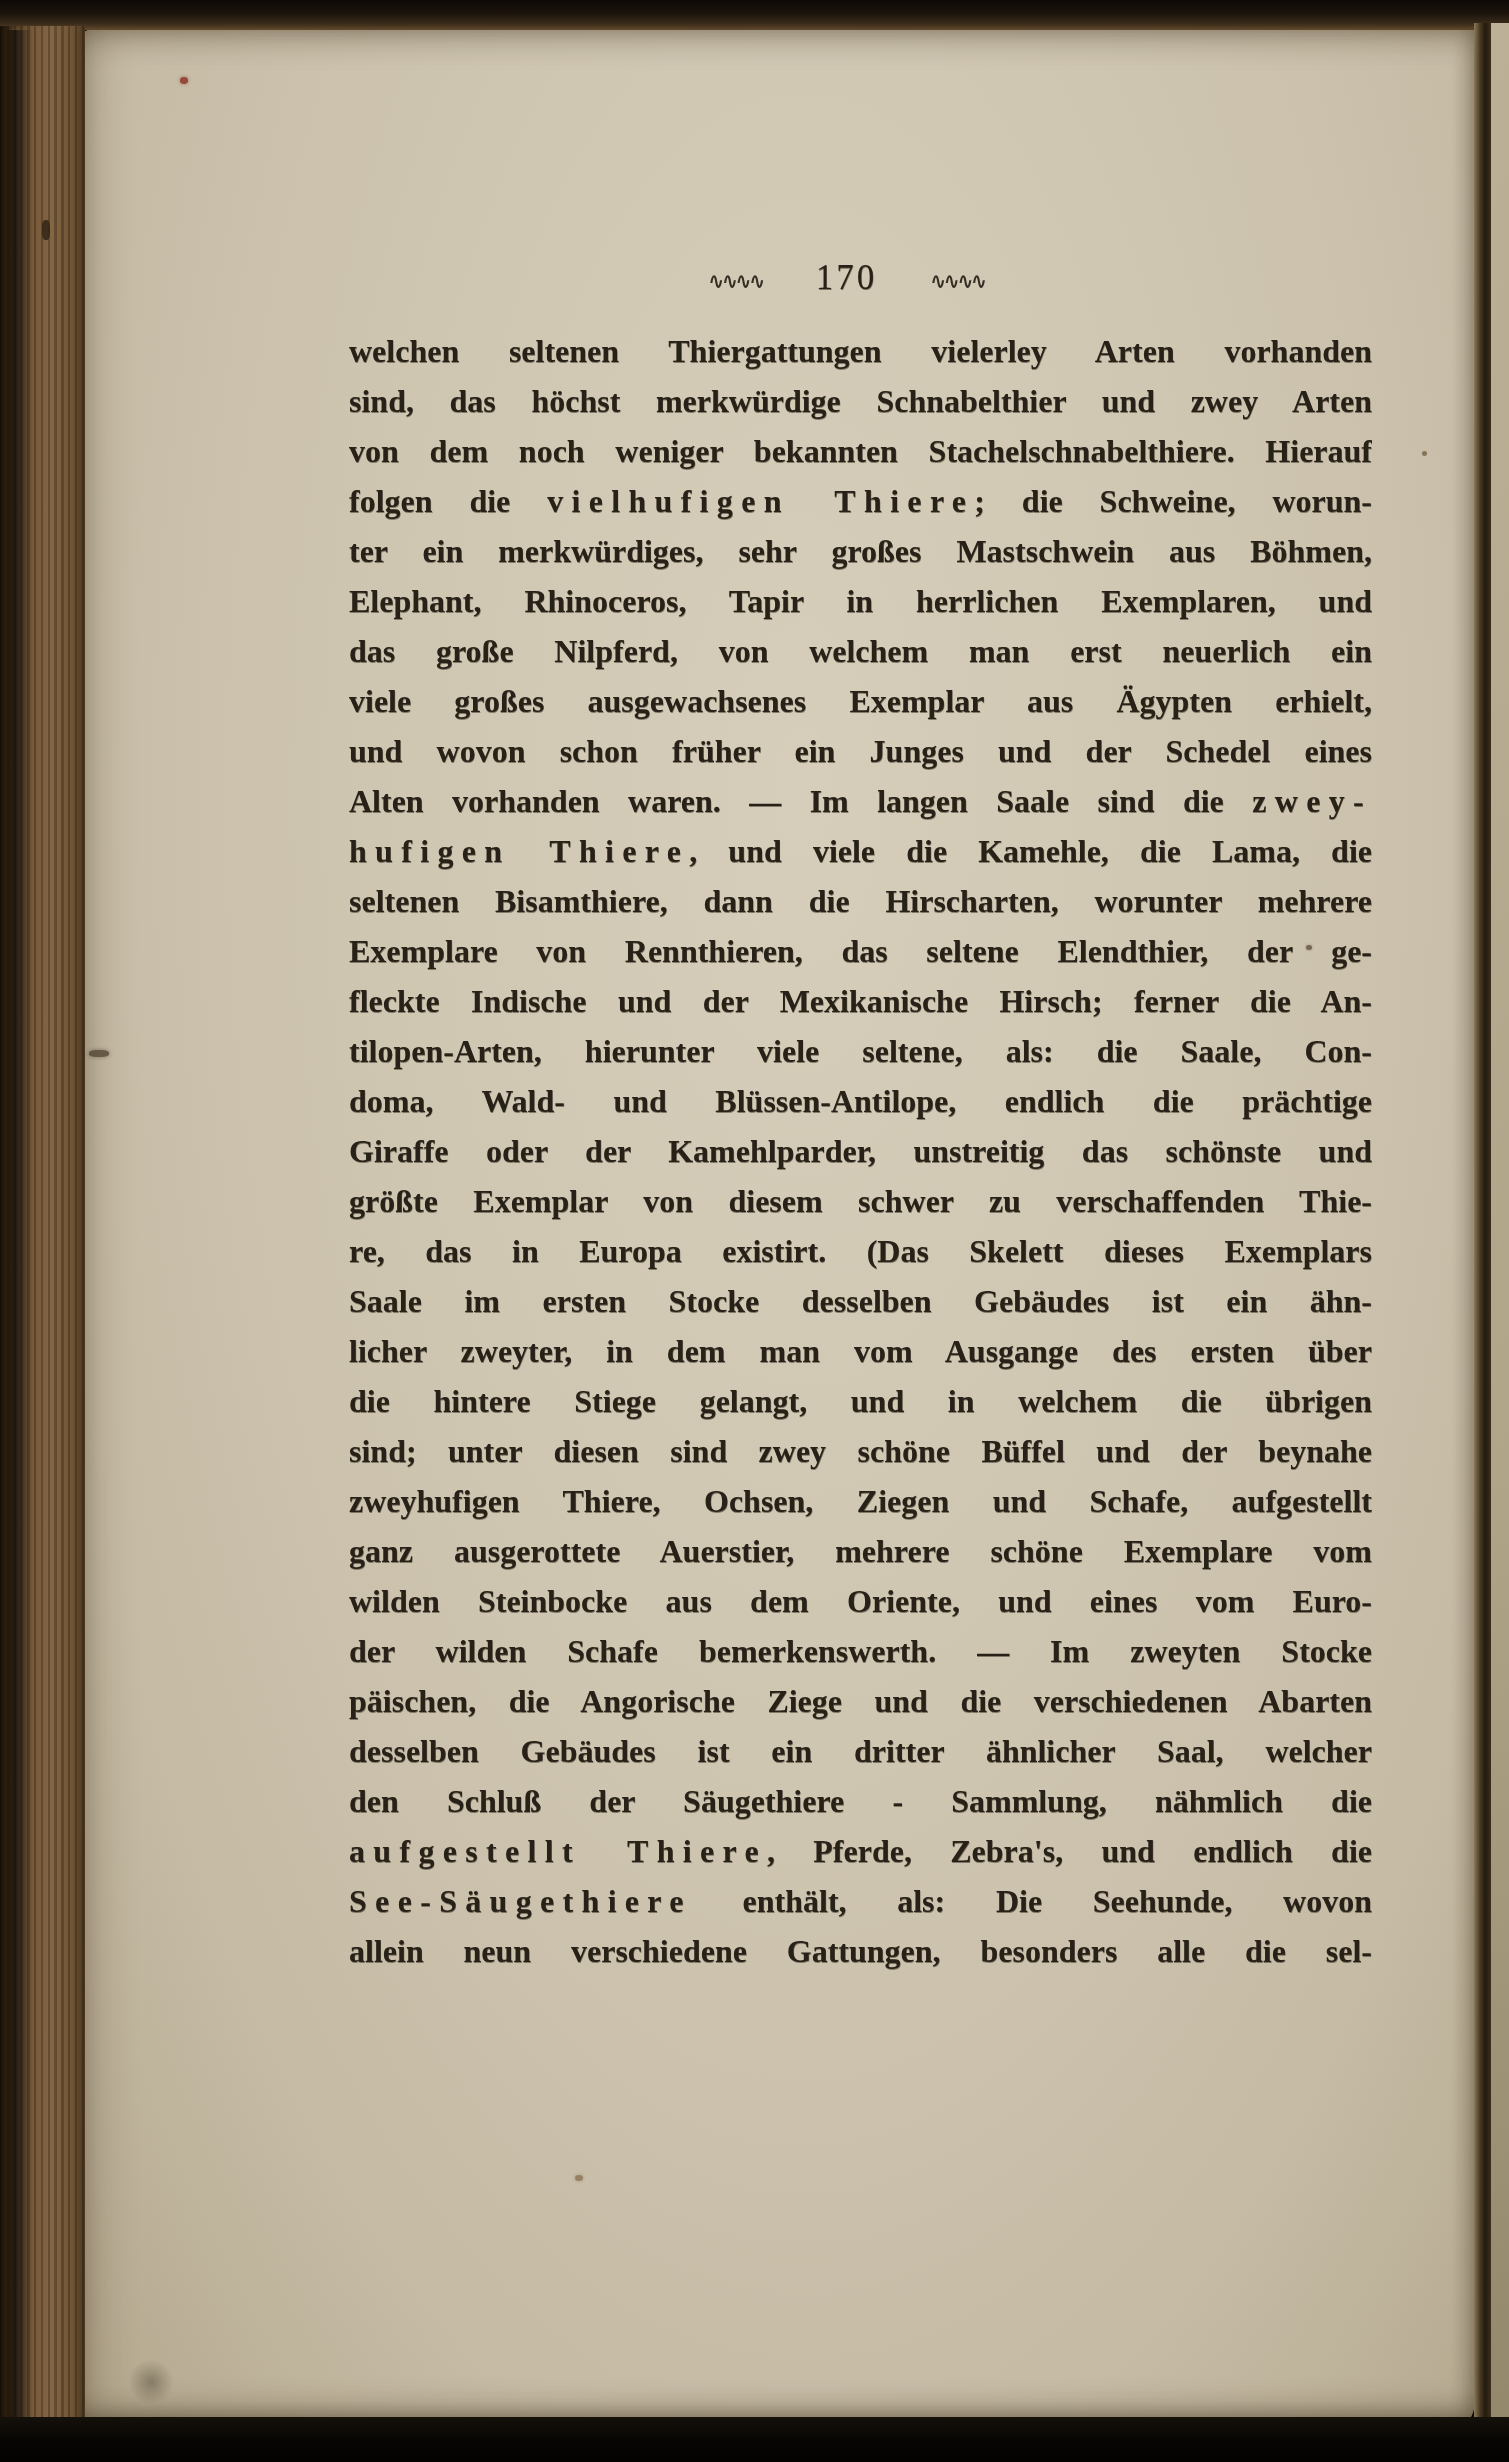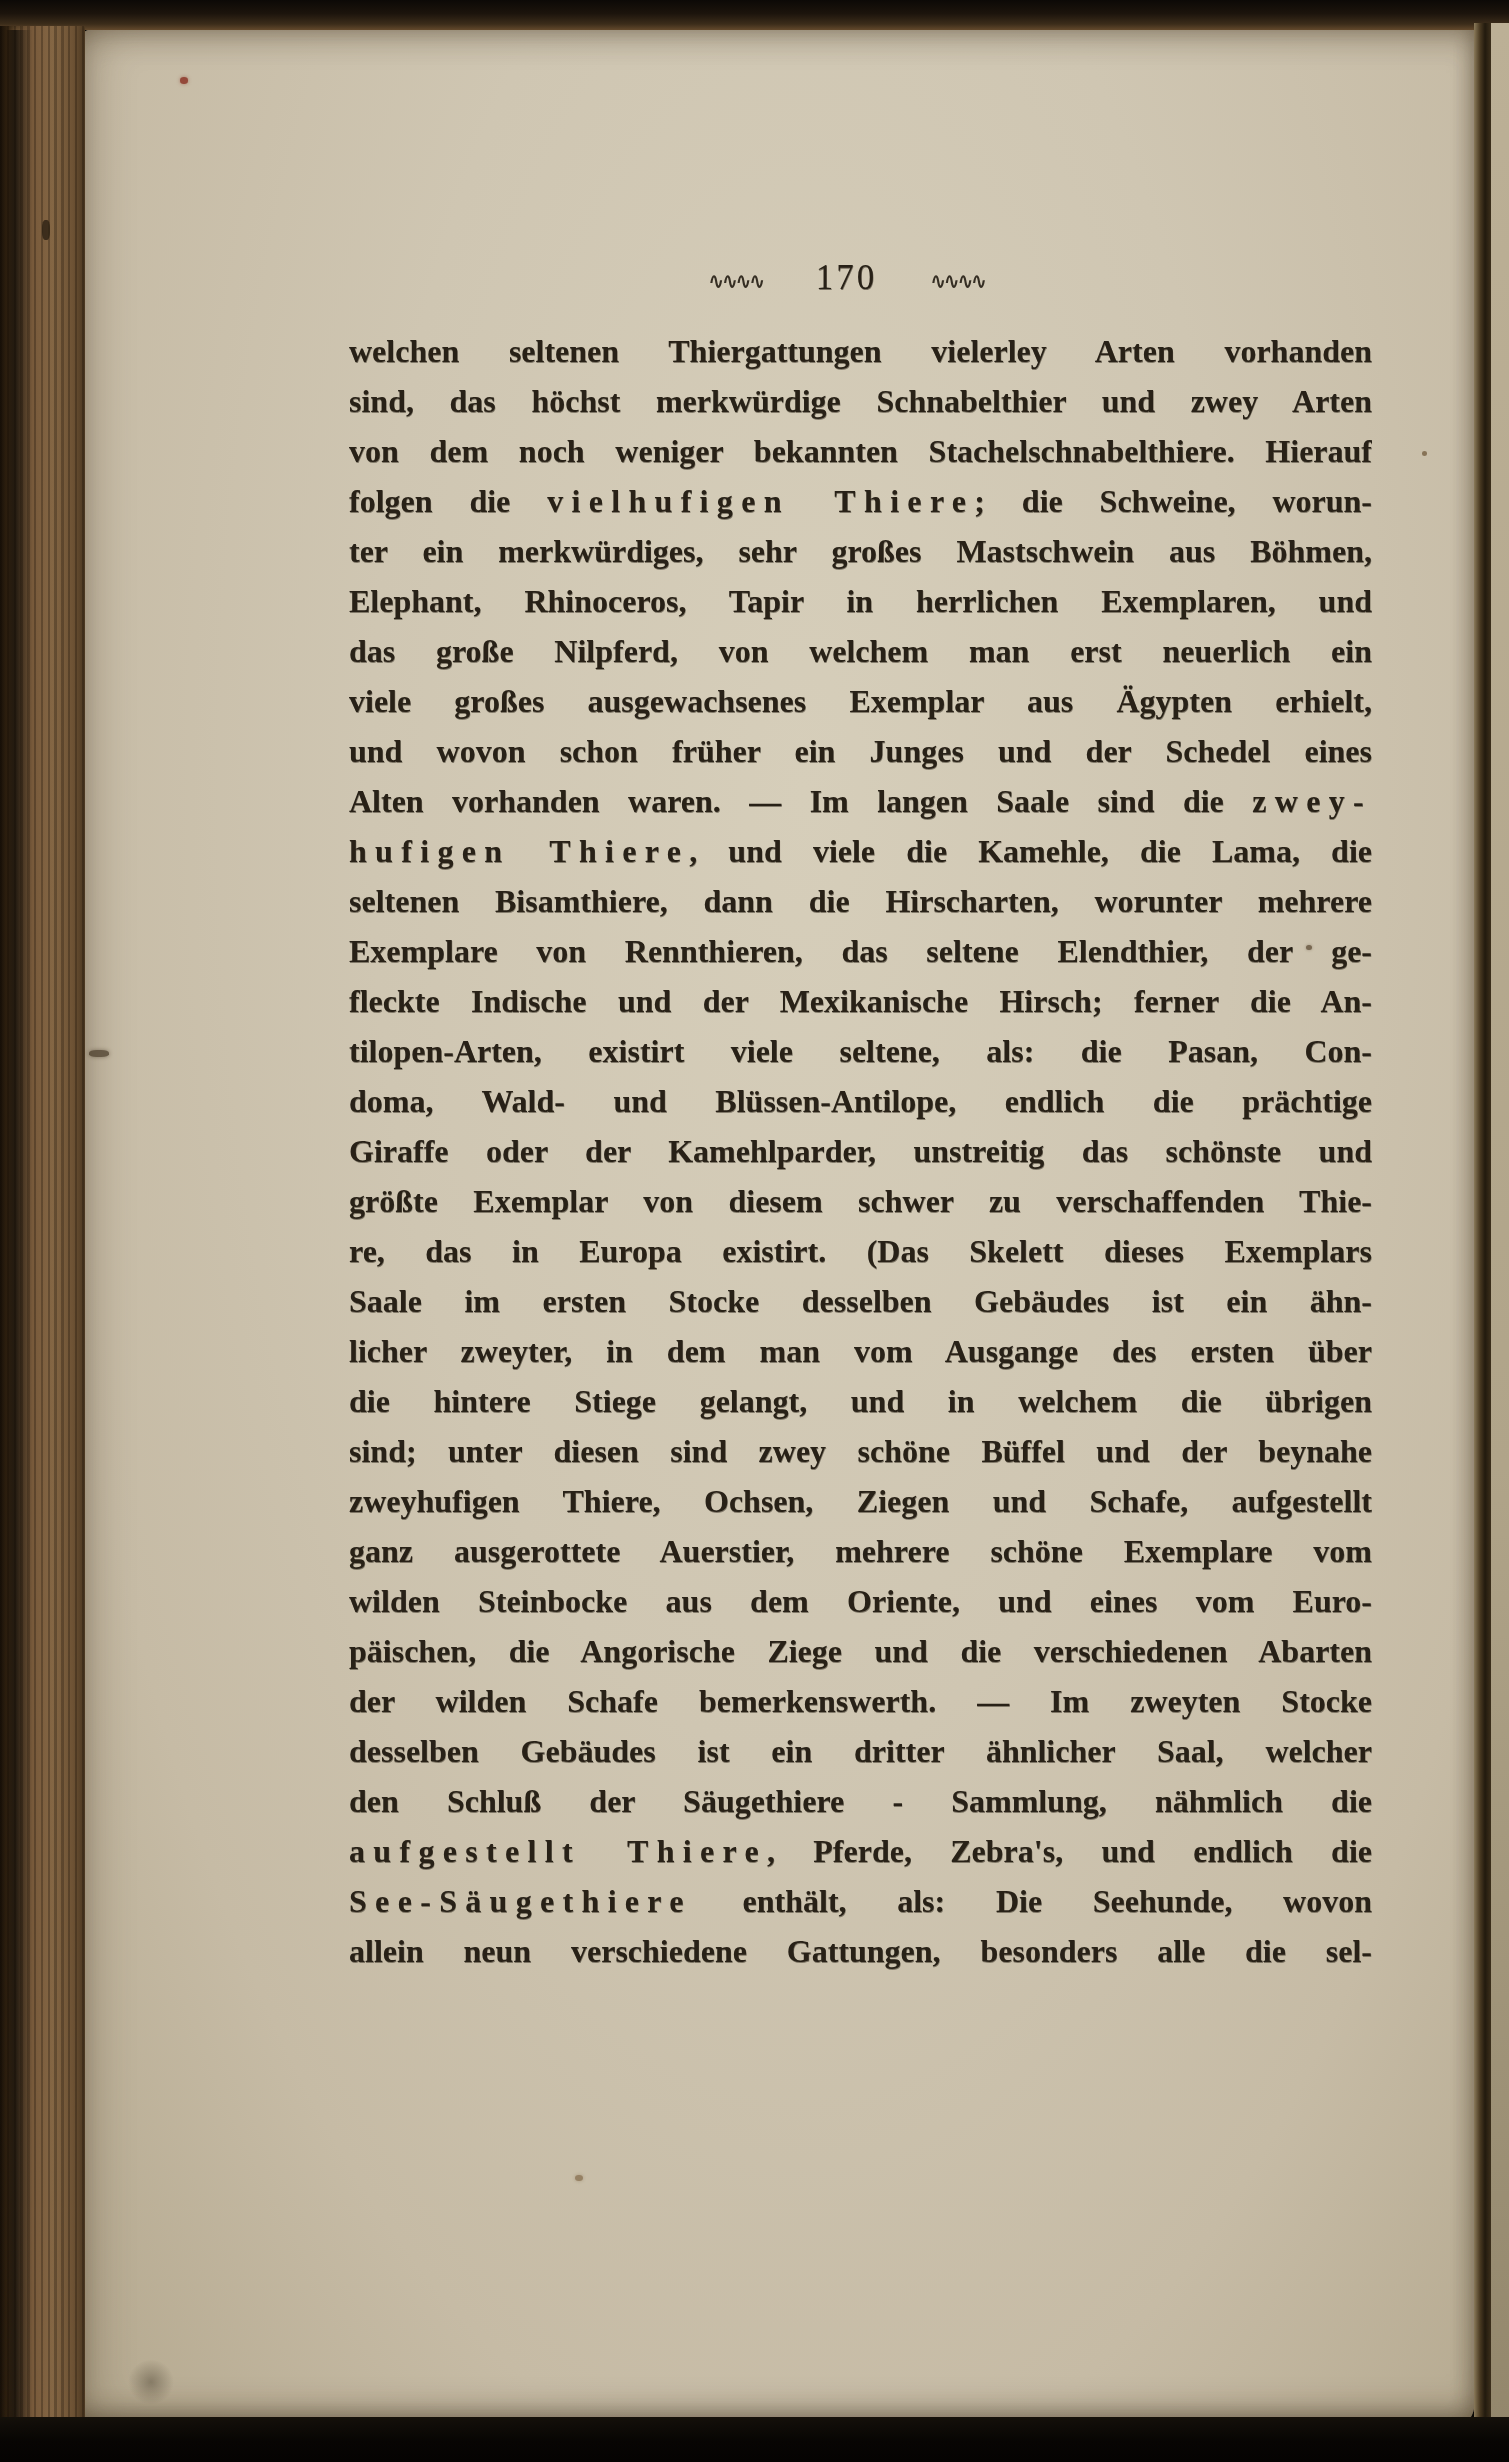--- a/index.html
+++ b/index.html
@@ -108,34 +108,34 @@
       <div class="line"><span>ter ein merkwürdiges, sehr großes Mastschwein aus Böhmen,</span></div>
       <div class="line"><span>Elephant, Rhinoceros, Tapir in herrlichen Exemplaren, und</span></div>
       <div class="line"><span>das große Nilpferd, von welchem man erst neuerlich ein</span></div>
       <div class="line"><span>viele großes ausgewachsenes Exemplar aus Ägypten erhielt,</span></div>
       <div class="line"><span>und wovon schon früher ein Junges und der Schedel eines</span></div>
       <div class="line"><span>Alten vorhanden waren. — Im langen Saale sind die </span><span class="sp">zwey-</span></div>
       <div class="line"><span class="sp">hufigen Thiere</span><span>, und viele die Kamehle, die Lama, die</span></div>
       <div class="line"><span>seltenen Bisamthiere, dann die Hirscharten, worunter mehrere</span></div>
       <div class="line"><span>Exemplare von Rennthieren, das seltene Elendthier, der ge-</span></div>
       <div class="line"><span>fleckte Indische und der Mexikanische Hirsch; ferner die An-</span></div>
-      <div class="line"><span>tilopen-Arten, existirt viele seltene, als: die Pasan, Con-</span></div>
+      <div class="line"><span>tilopen-Arten, hierunter viele seltene, als: die Saale, Con-</span></div>
       <div class="line"><span>doma, Wald- und Blüssen-Antilope, endlich die prächtige</span></div>
       <div class="line"><span>Giraffe oder der Kamehlparder, unstreitig das schönste und</span></div>
       <div class="line"><span>größte Exemplar von diesem schwer zu verschaffenden Thie-</span></div>
       <div class="line"><span>re, das in Europa existirt. (Das Skelett dieses Exemplars</span></div>
       <div class="line"><span>Saale im ersten Stocke desselben Gebäudes ist ein ähn-</span></div>
       <div class="line"><span>licher zweyter, in dem man vom Ausgange des ersten über</span></div>
       <div class="line"><span>die hintere Stiege gelangt, und in welchem die übrigen</span></div>
       <div class="line"><span>sind; unter diesen sind zwey schöne Büffel und der beynahe</span></div>
       <div class="line"><span>zweyhufigen Thiere, Ochsen, Ziegen und Schafe, aufgestellt</span></div>
       <div class="line"><span>ganz ausgerottete Auerstier, mehrere schöne Exemplare vom</span></div>
       <div class="line"><span>wilden Steinbocke aus dem Oriente, und eines vom Euro-</span></div>
+      <div class="line"><span>der wilden Schafe bemerkenswerth. — Im zweyten Stocke</span></div>
       <div class="line"><span>päischen, die Angorische Ziege und die verschiedenen Abarten</span></div>
-      <div class="line"><span>der wilden Schafe bemerkenswerth. — Im zweyten Stocke</span></div>
       <div class="line"><span>desselben Gebäudes ist ein dritter ähnlicher Saal, welcher</span></div>
       <div class="line"><span>den Schluß der Säugethiere - Sammlung, nähmlich die</span></div>
       <div class="line"><span class="sp">aufgestellt Thiere</span><span>, Pferde, Zebra's, und endlich die</span></div>
       <div class="line"><span class="sp">See-Säugethiere</span><span> enthält, als: Die Seehunde, wovon</span></div>
       <div class="line"><span>allein neun verschiedene Gattungen, besonders alle die sel-</span></div>
     </div>
 
   <div class="speck s1"></div>
   <div class="speck s2"></div>
   <div class="speck s3"></div>

